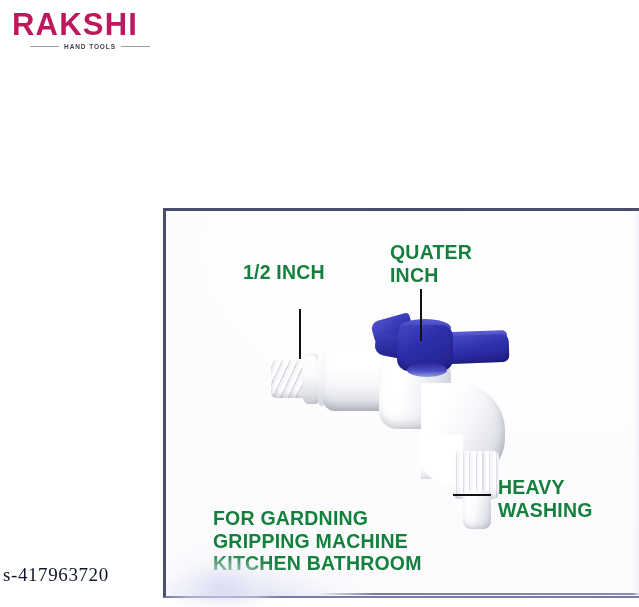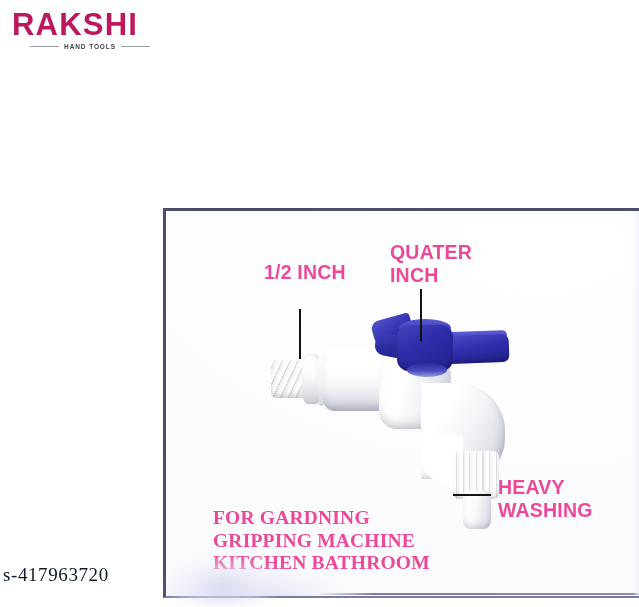--- a/index.html
+++ b/index.html
@@ -100,43 +100,41 @@
     bottom: 0;
     width: 6px;
     background: linear-gradient(90deg, rgba(255,255,255,0) 0%, rgba(240,240,250,0.9) 100%);
   }
 
   
   .callout {
     position: absolute;
     font-family: "Liberation Sans", sans-serif;
     font-weight: 700;
-    color: #ec4899;
+    color: #15803d;
     letter-spacing: 0.2px;
     white-space: nowrap;
   }
   #callout-thread {
     left: 77px;
     top: 50px;
     font-size: 19.5px;
     line-height: 23px;
-    margin-left: 21px;
   }
   #callout-quarter {
     left: 224px;
     top: 30px;
     font-size: 19.5px;
     line-height: 23px;
   }
   #callout-uses {
     left: 47px;
     top: 296px;
     font-size: 19.5px;
     line-height: 22.5px;
-    font-family: Liberation Serif, serif;
   }
   #callout-grip {
     left: 332px;
     top: 265px;
     font-size: 19.5px;
     line-height: 23px;
   }
 
   
   .leader-v {

